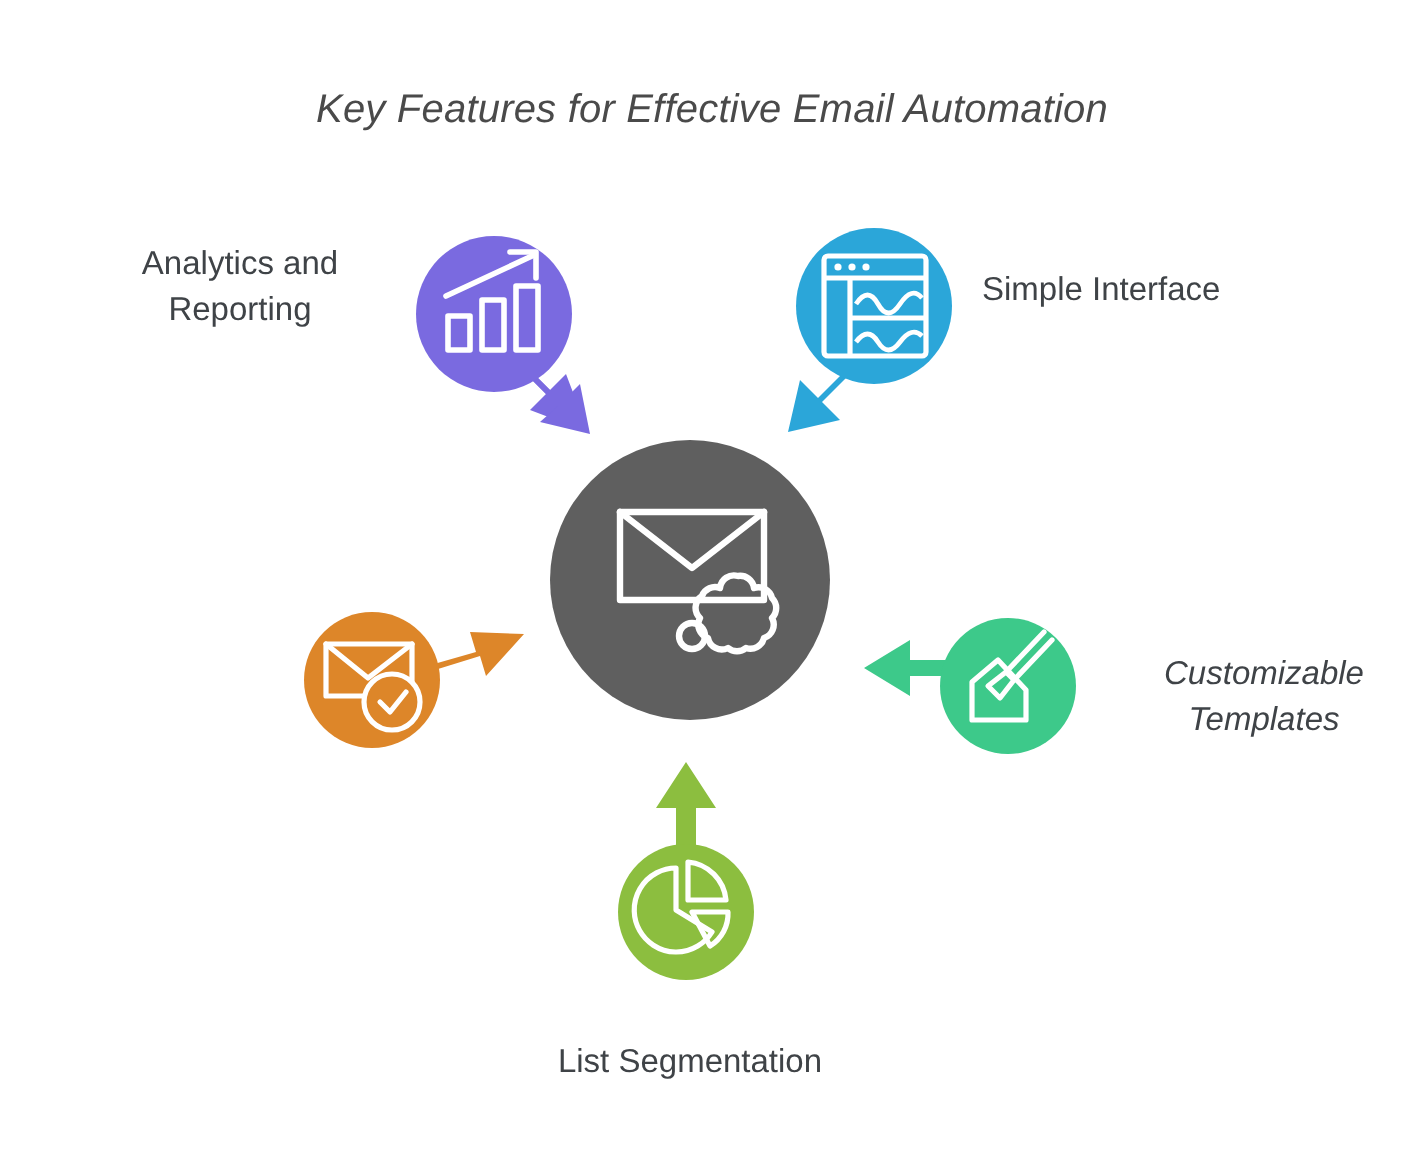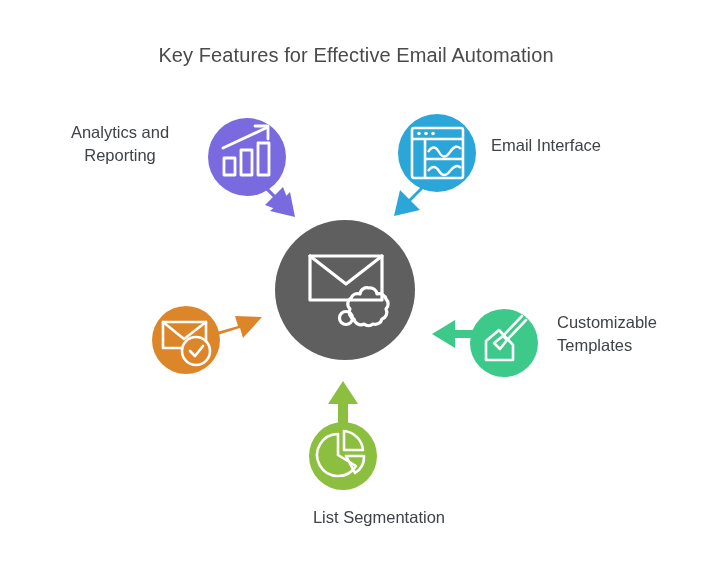--- a/index.html
+++ b/index.html
@@ -24,20 +24,21 @@
     position: absolute;
     left: 0;
     top: 44px;
     width: 712px;
     text-align: center;
     font-size: 20px;
     color: #4a4a4a;
     font-family: "Liberation Sans", sans-serif;
     letter-spacing: 0.1px;
     white-space: pre;
+    font-style: italic;
   }
   .label {
     position: absolute;
     font-size: 16.5px;
     color: #3f4347;
     font-family: "Liberation Sans", sans-serif;
     line-height: 23px;
     white-space: pre-line;
   }
   .lbl-analytics {
@@ -47,35 +48,36 @@
     text-align: center;
   }
   .lbl-simple {
     left: 491px;
     top: 134px;
     width: 200px;
     text-align: left;
   }
   .lbl-templates {
     left: 557px;
-    top: 311px;
+    top: 326px;
     width: 150px;
-    text-align: left;
+    text-align: center;
+    font-style: italic;
   }
   .lbl-abtest {
     left: 8px;
     top: 338px;
     width: 130px;
     text-align: left;
   }
   .lbl-list {
     left: 245px;
-    top: 506px;
+    top: 520px;
     width: 200px;
-    text-align: right;
+    text-align: center;
   }
   svg { display: block; }
 </style>
 </head>
 <body>
 
 <div id="canvas">
 
   <div class="title">Key Features for Effective Email Automation</div>
 
@@ -185,21 +187,21 @@
         <circle cx="196" cy="351" r="14" fill="#dd8629"></circle>
         <path d="M 190,351 L 195,356 L 203,346"></path>
       </g>
     </g>
 
   </svg>
 
   <div class="label lbl-analytics">Analytics and
 Reporting</div>
 
-  <div class="label lbl-simple">Email Interface</div>
+  <div class="label lbl-simple">Simple Interface</div>
 
   <div class="label lbl-templates">Customizable
 Templates</div>
 
   <div class="label lbl-list">List Segmentation</div>
 
 
 </div>
 
 </body></html>

